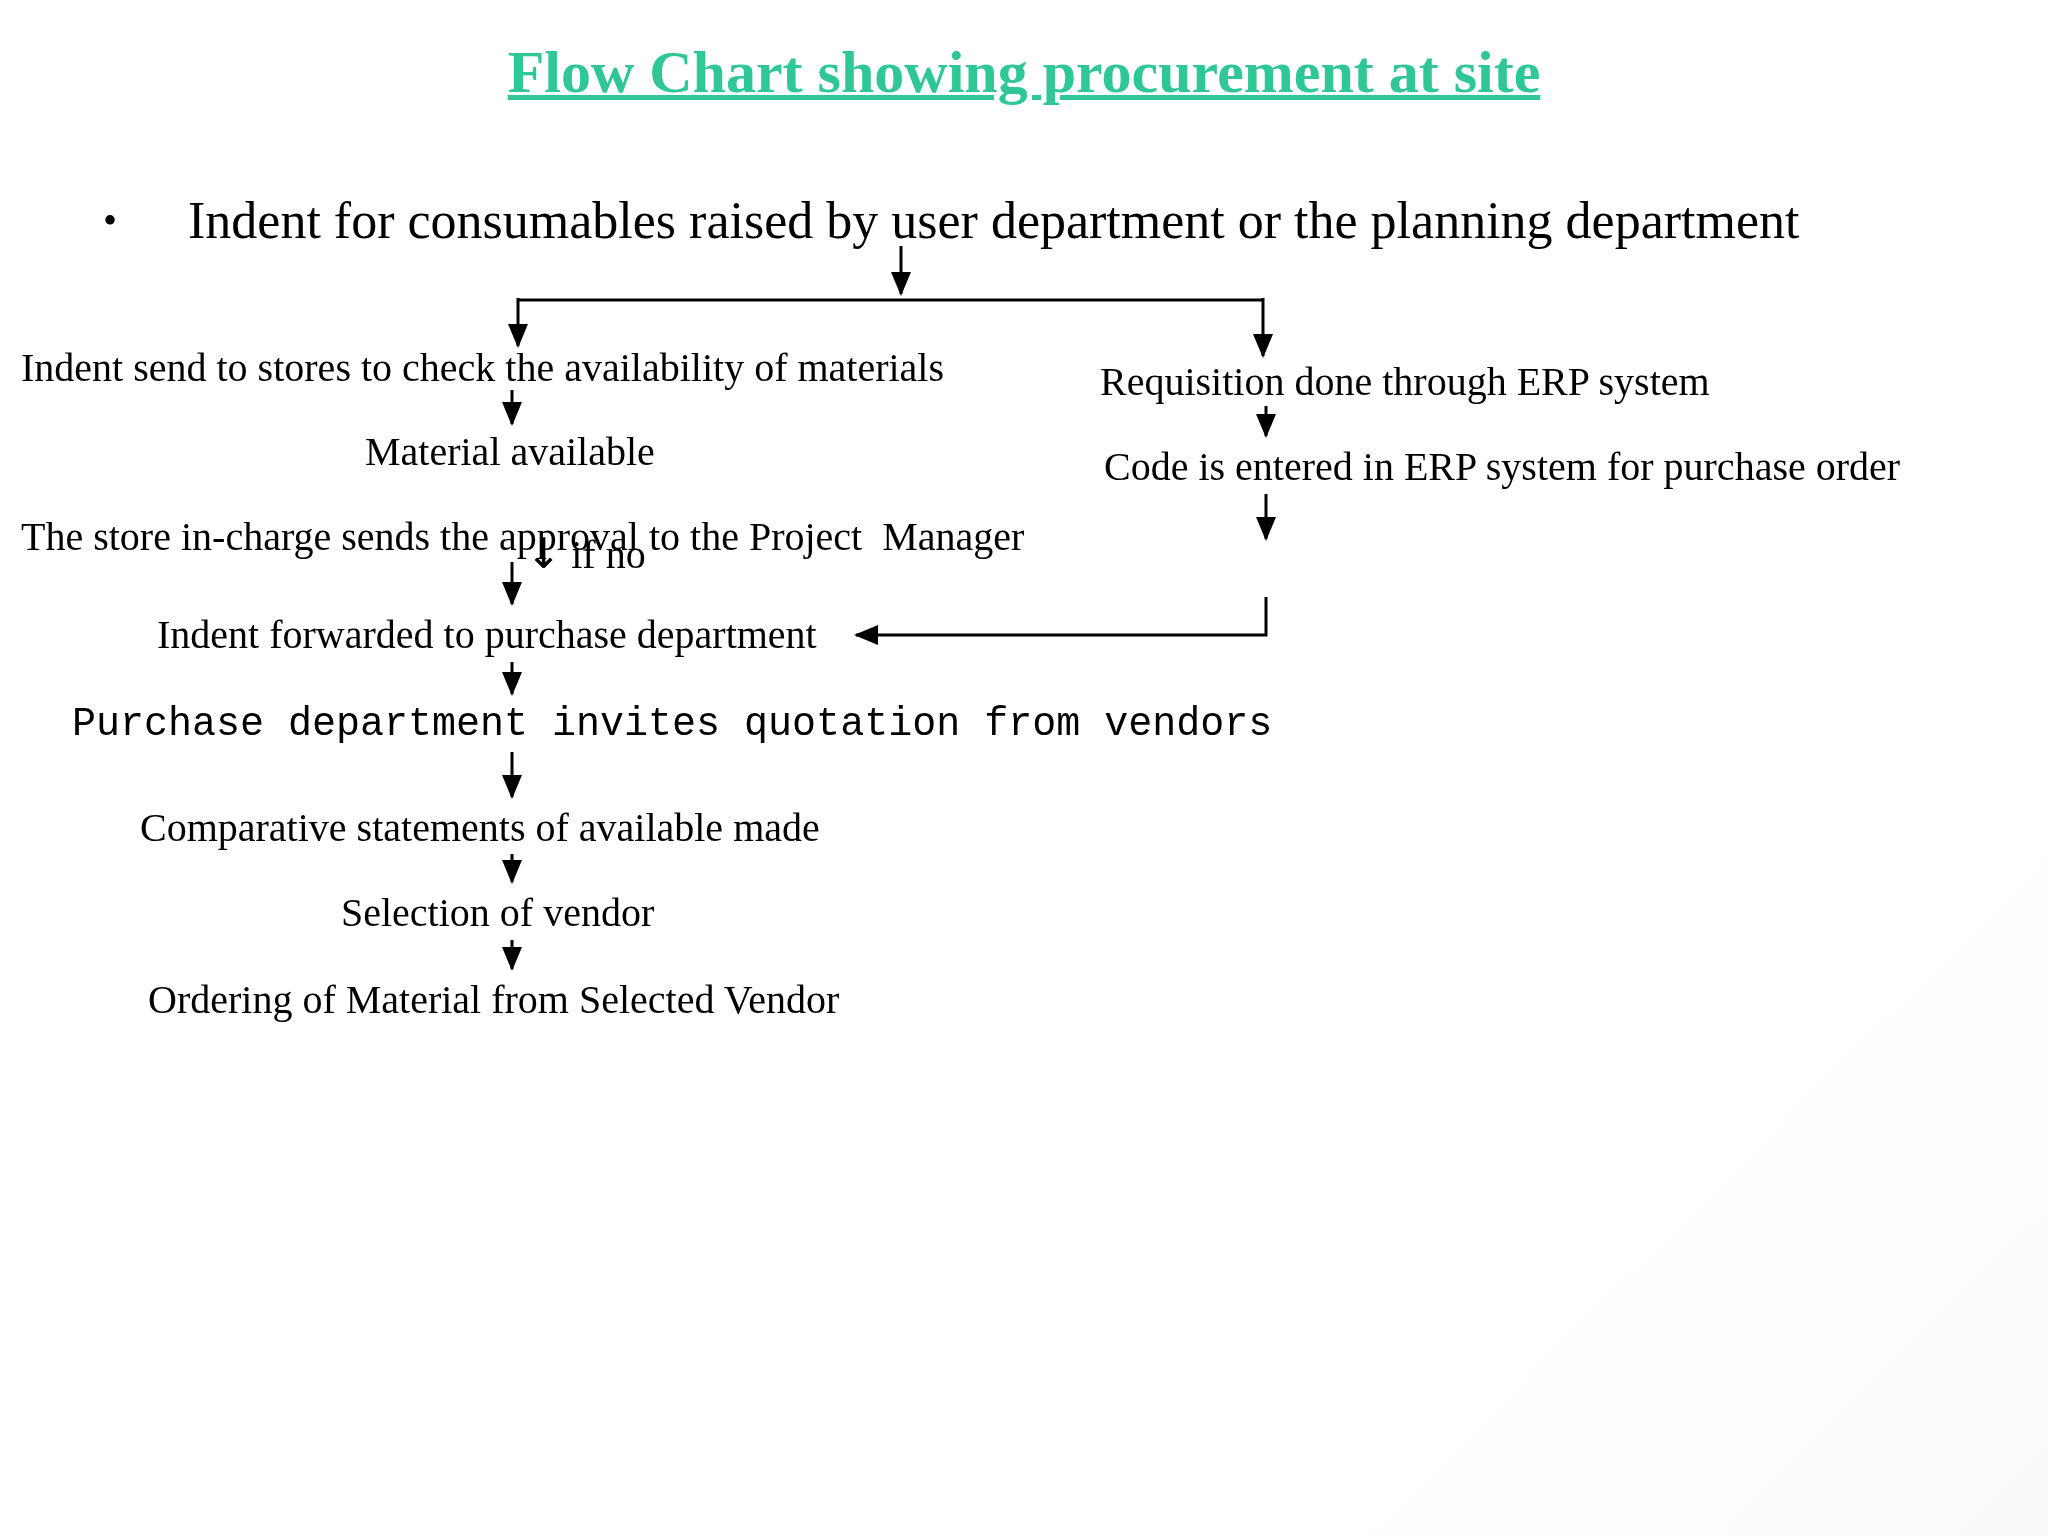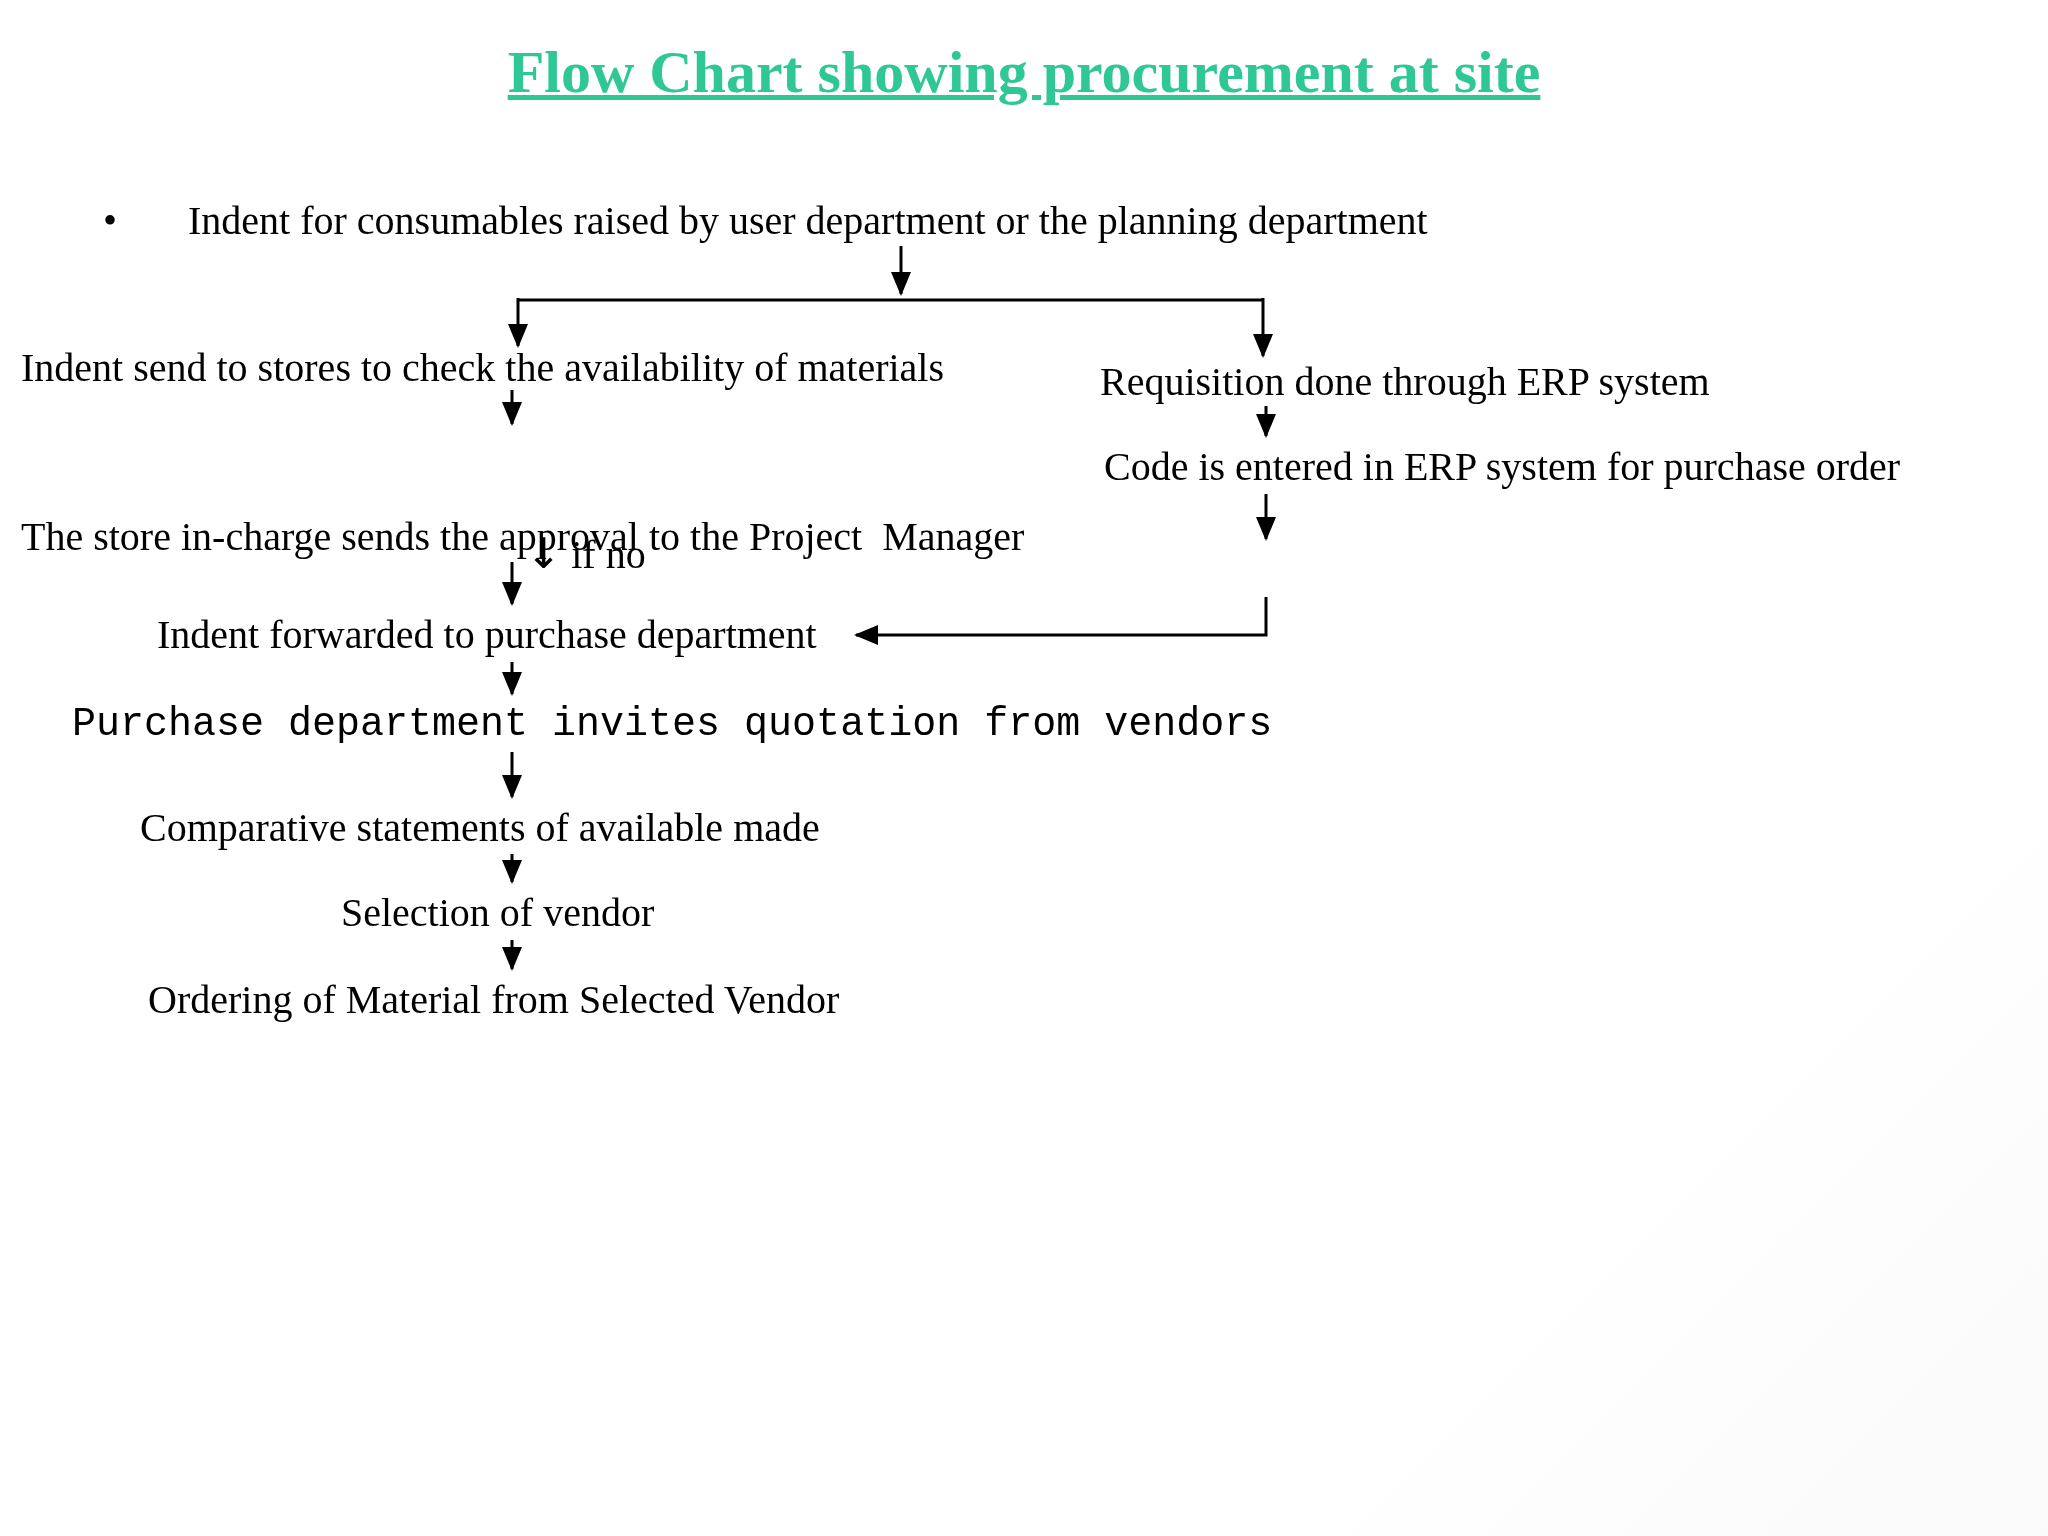--- a/index.html
+++ b/index.html
@@ -33,21 +33,21 @@
     position: absolute;
     left: 103px;
     top: 196px;
     font-size: 40px;
     line-height: 50px;
   }
   .intro-text {
     position: absolute;
     left: 188px;
     top: 196px;
-    font-size: 40px;
+    font-size: 52px;
     line-height: 50px;
     white-space: pre;
   }
   .node {
     position: absolute;
     font-size: 40px;
     line-height: 50px;
     white-space: pre;
   }
   .if-no .dn-glyph {
@@ -96,20 +96,21 @@
     <path d="M512,662 L512,694" marker-end="url(#ah)"></path>
     <path d="M512,752 L512,797" marker-end="url(#ah)"></path>
     <path d="M512,854 L512,882" marker-end="url(#ah)"></path>
     <path d="M512,940 L512,969" marker-end="url(#ah)"></path>
     <path d="M1266,406 L1266,436" marker-end="url(#ah)"></path>
     <path d="M1266,494 L1266,539" marker-end="url(#ah)"></path>
     <path d="M1266,597 L1266,635 L856,635" marker-end="url(#ah)"></path>
   </svg>
 
   <div class="node" style="left:21px;  top:343px;">Indent send to stores to check the availability of materials</div>
+  <div class="node" style="left:365px; top:427px;">Material available</div>
 
   <div class="node if-no" style="left:486px; top:479px;">
     <span class="dn-glyph">↓</span><span> if no</span>
   </div>
 
   <div class="node" style="left:157px; top:610px;">Indent forwarded to purchase department</div>
   <div class="node" style="left:21px;  top:512px;">The store in-charge sends the approval to the Project  Manager</div>
   <div class="node" style="left:72px;  top:700px;font-family:Liberation Mono, monospace;">Purchase department invites quotation from vendors</div>
   <div class="node" style="left:140px; top:803px;">Comparative statements of available made</div>
   <div class="node" style="left:341px; top:888px;">Selection of vendor</div>

